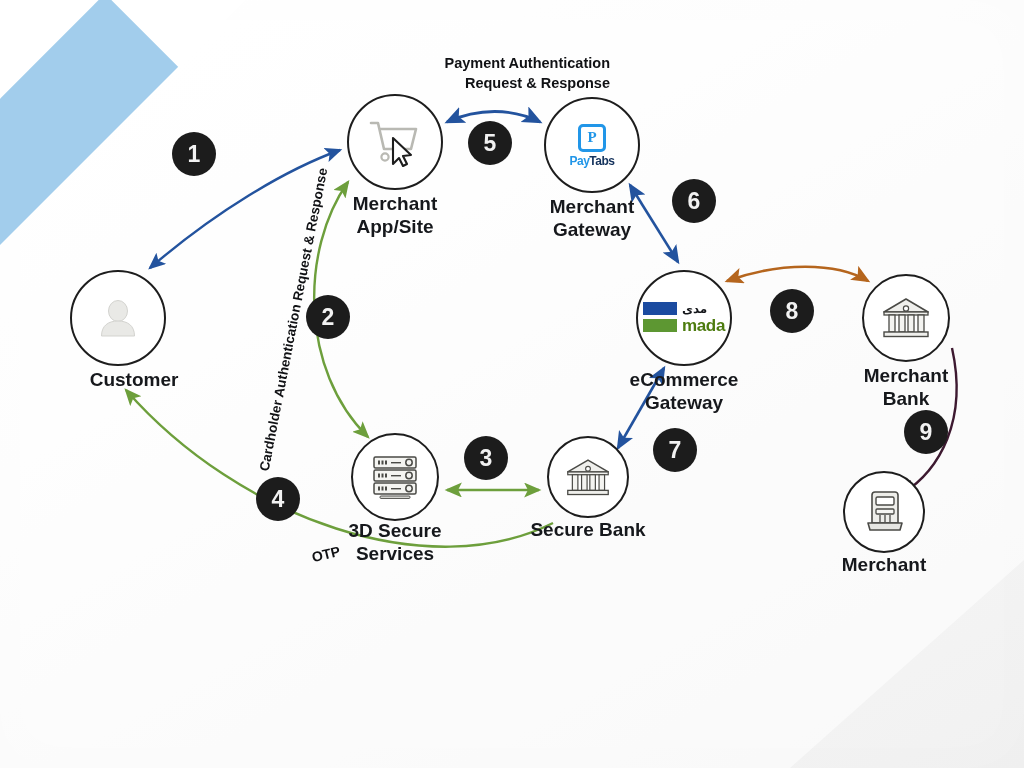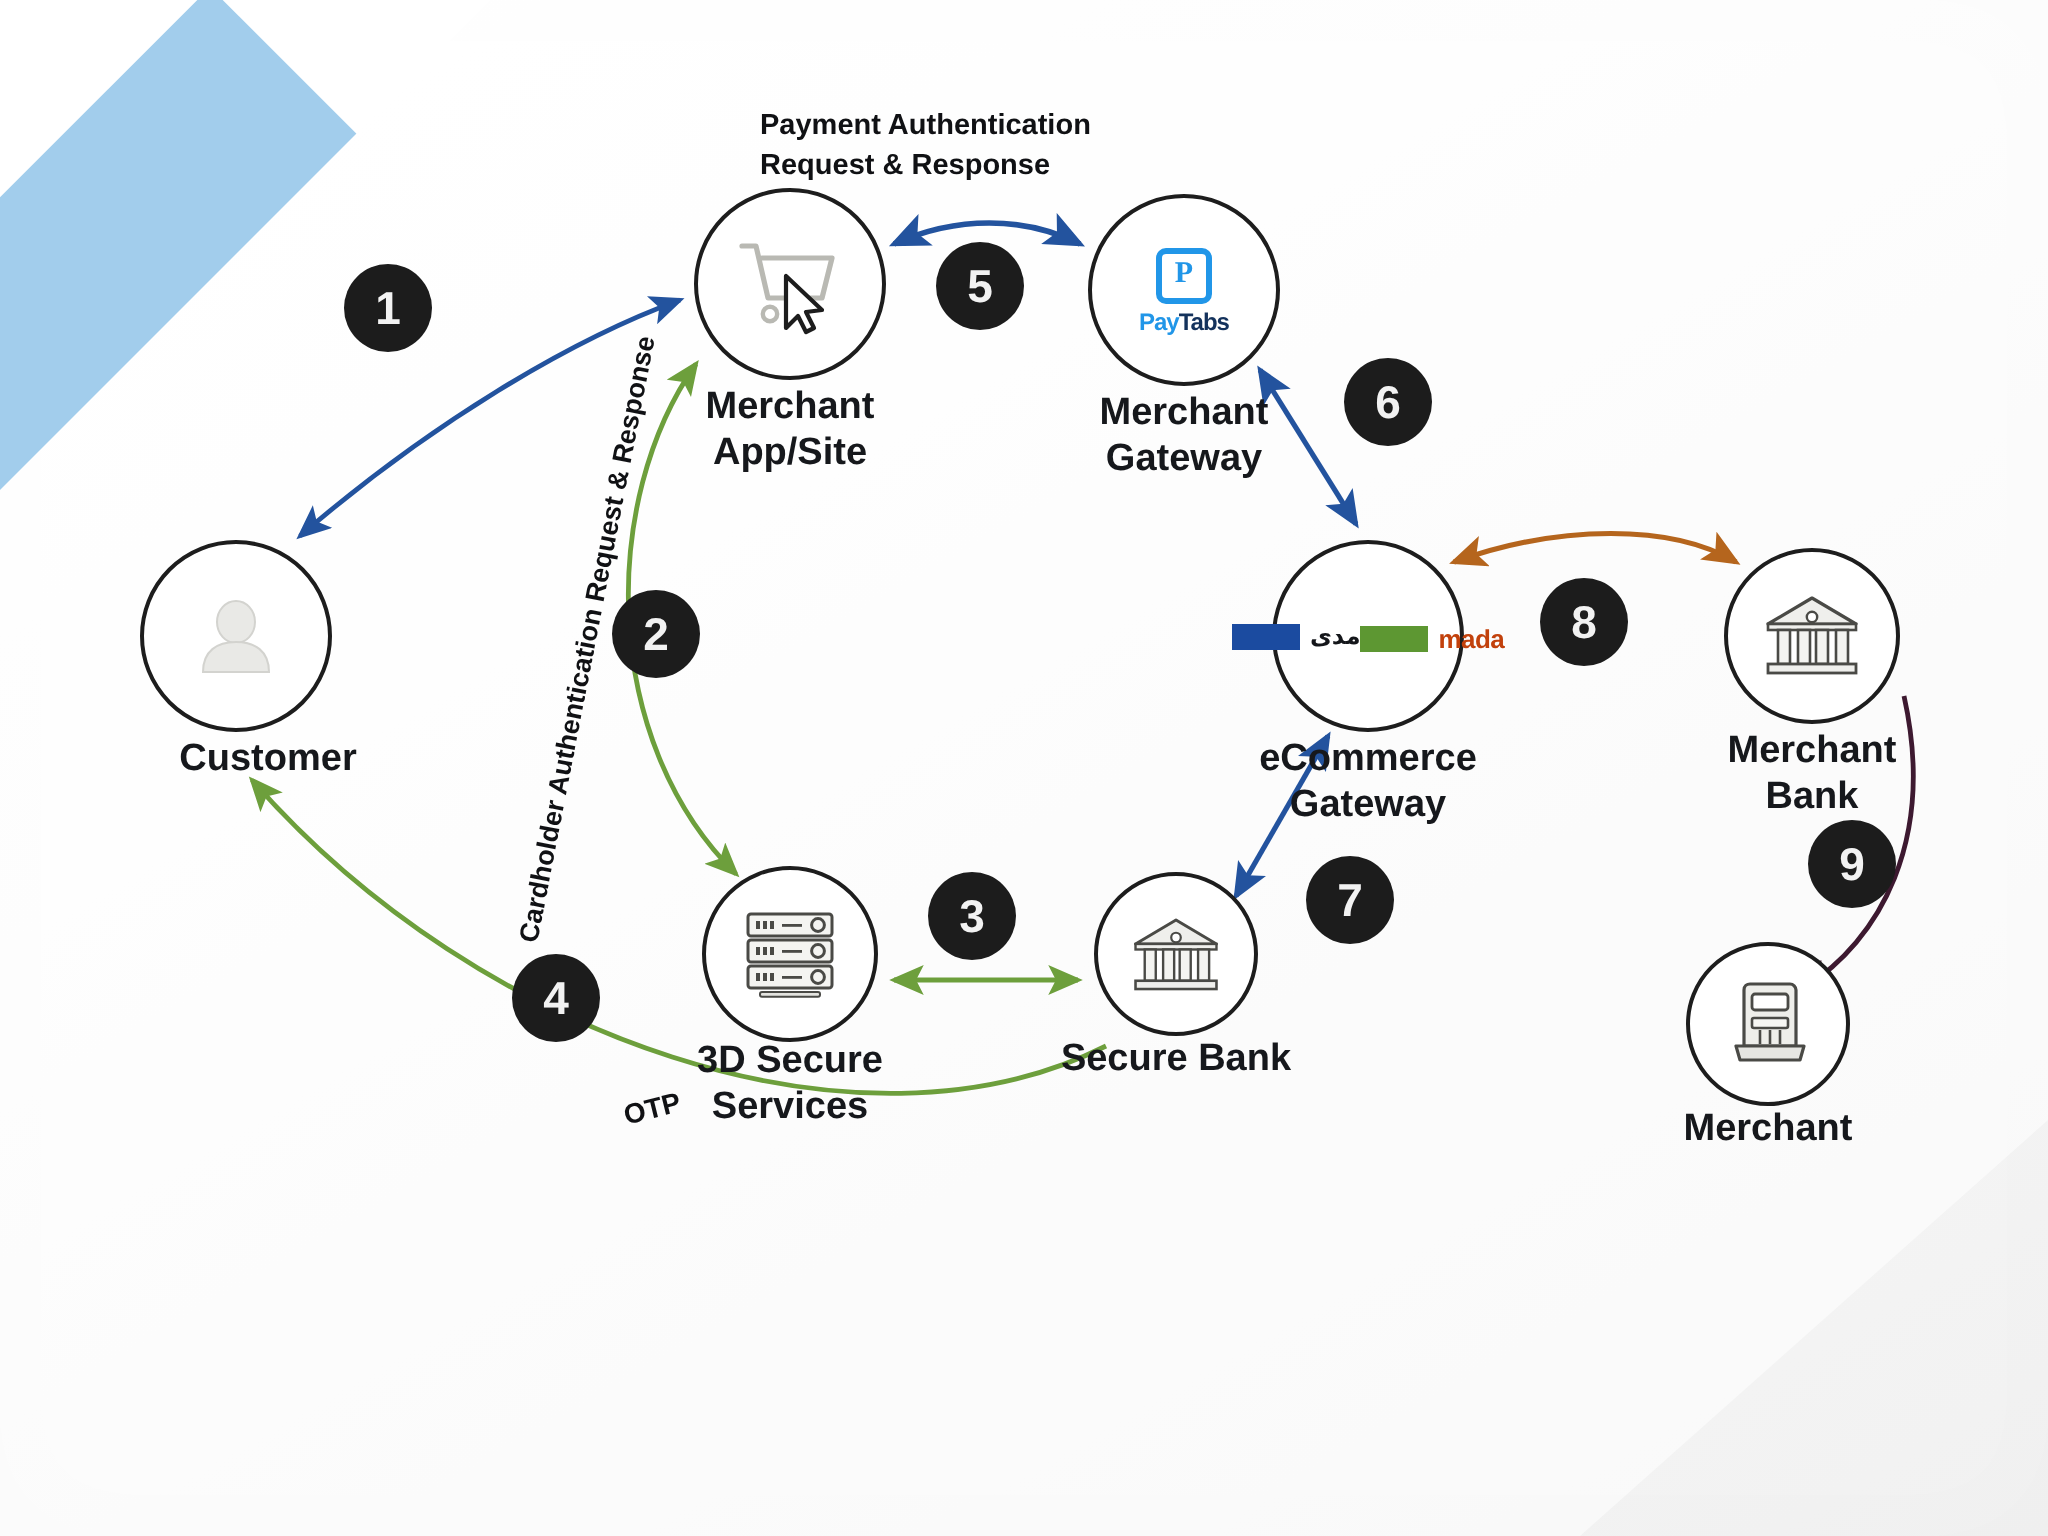--- a/index.html
+++ b/index.html
@@ -51,21 +51,21 @@
     position:absolute;width:44px;height:44px;border-radius:50%;
     background:#1c1c1c;color:#f2f2f2;
     display:flex;align-items:center;justify-content:center;
     font-size:23px;font-weight:bold;
     font-family:"Liberation Sans","DejaVu Sans",sans-serif;
   }
 
   
   .flat-label{
     position:absolute;font-weight:bold;color:#101114;
-    font-size:14.5px;text-align:left;line-height:1.35;white-space:nowrap;
+    font-size:14.5px;text-align:right;line-height:1.35;white-space:nowrap;
   }
 
   
   .legend{position:absolute;left:192px;top:638px;}
   .legend-row{display:flex;align-items:center;height:21px;}
   .legend-swatch{width:78px;height:5px;border-radius:1px;margin-right:18px;}
   .legend-text{font-size:13px;color:#1a1a1a;font-weight:normal;}
 
   
   .paytabs{display:flex;flex-direction:column;align-items:center;justify-content:center;line-height:1;}
@@ -73,27 +73,27 @@
     width:22px;height:22px;border:3px solid #2196e8;border-radius:5px;
     display:flex;align-items:center;justify-content:center;
     font-size:15px;font-weight:bold;color:#2196e8;
     font-family:"Liberation Serif",serif;margin-bottom:3px;
   }
   .pt-word{font-size:12px;font-weight:bold;letter-spacing:-0.5px;}
   .pt-pay{color:#2196e8;}
   .pt-tabs{color:#14325c;}
 
   
-  .mada{display:flex;flex-direction:row;line-height:1;}
+  .mada{display:flex;flex-direction:column;line-height:1;}
   .mada-row{display:flex;align-items:center;}
   .mada-bar{width:34px;height:13px;margin-right:5px;}
   .mada-blue{background:#1b4ba0;}
   .mada-green{background:#5d9732;}
   .mada-ar{font-size:12px;color:#14161a;font-weight:bold;direction:rtl;}
-  .mada-en{font-size:13px;color:#c2410c;font-weight:bold;letter-spacing:-0.3px;}
+  .mada-en{font-size:17px;color:#4d7c0f;font-weight:bold;letter-spacing:-0.3px;}
 </style>
 </head>
 <body>
 
 <div id="stage">
 
   <div class="bg-blue-tl"></div>
   <div class="bg-blue-br"></div>
   <div class="bg-sheet2"></div>
   <div class="bg-sheet3"></div>

